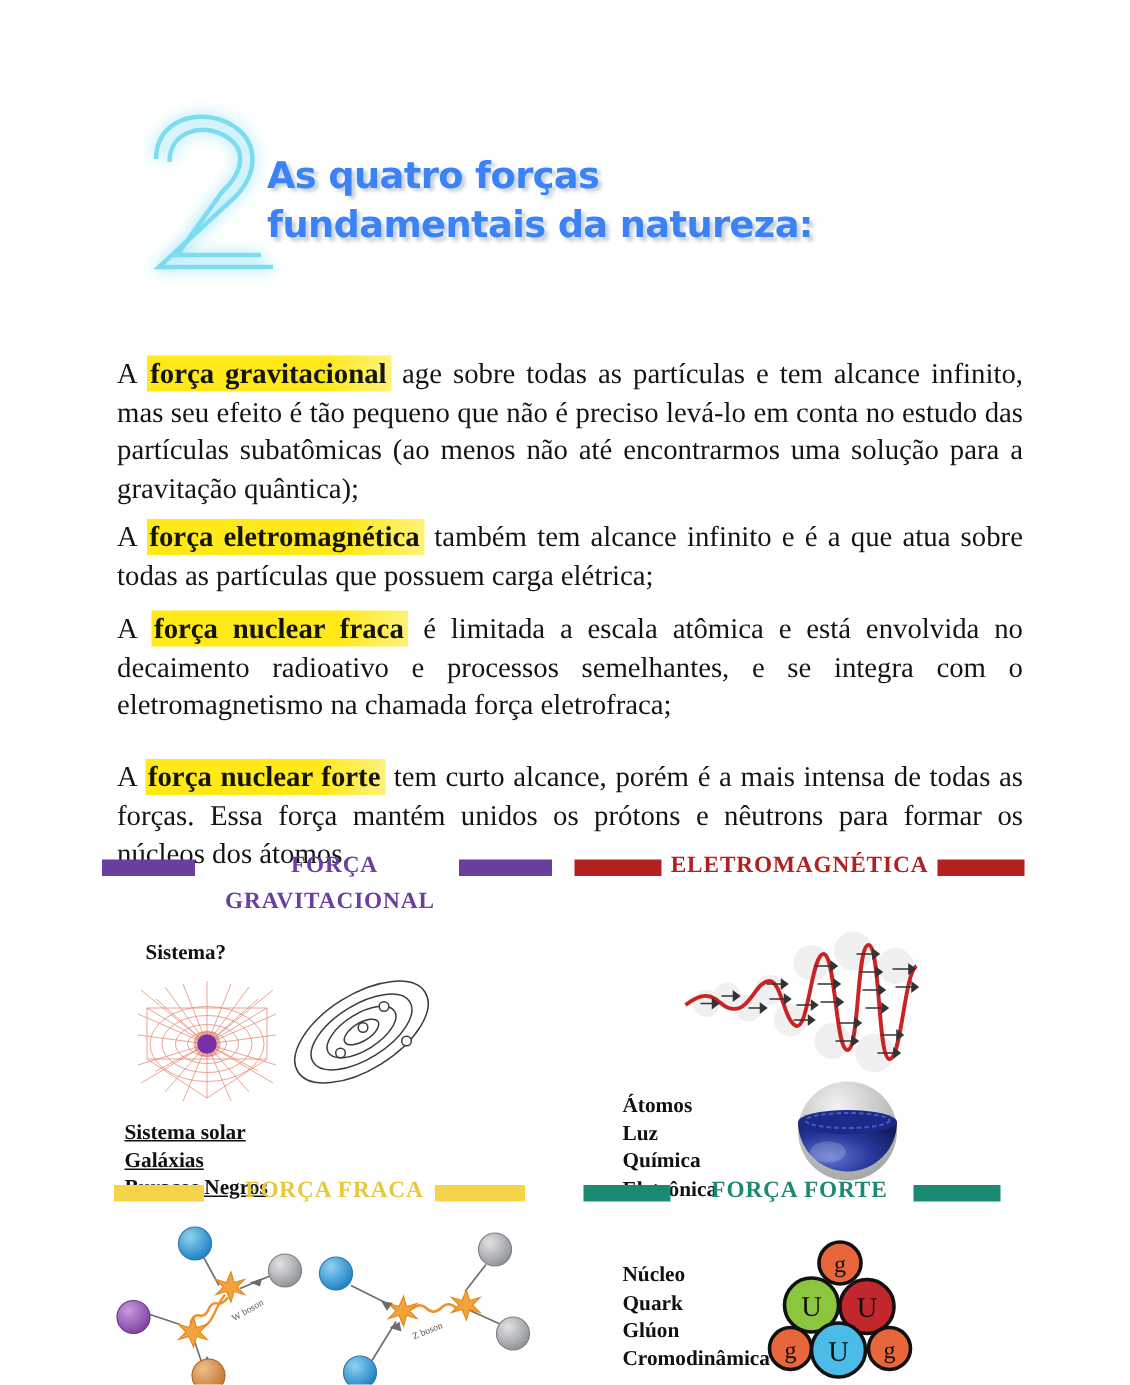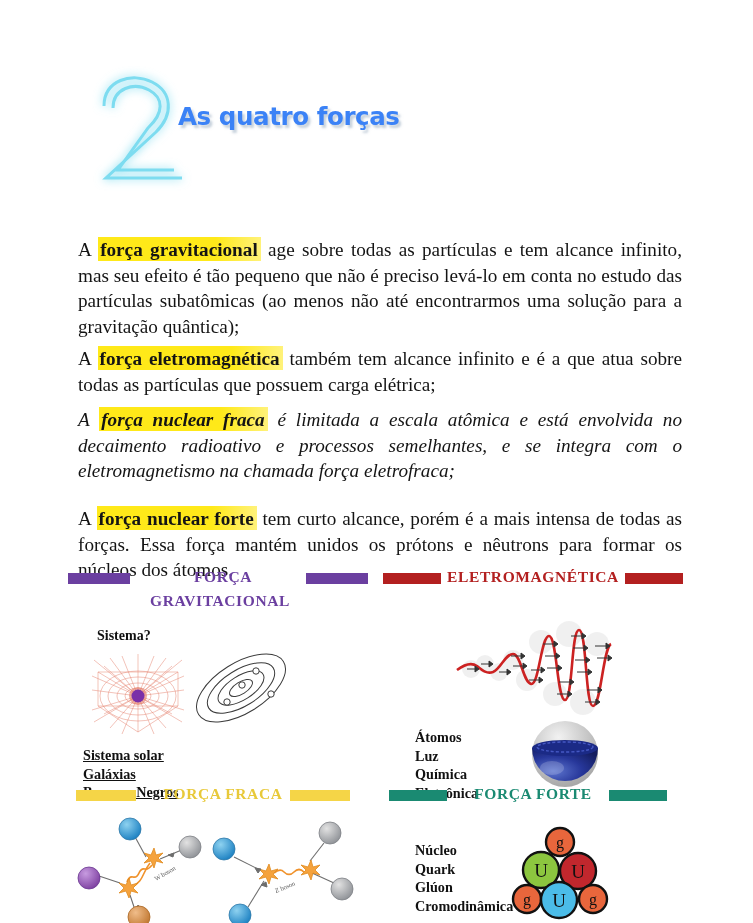--- a/index.html
+++ b/index.html
@@ -48,21 +48,21 @@
     left: 78px;
     width: 604px;
     font-family: "Liberation Serif", serif;
     font-size: 19.2px;
     line-height: 25.5px;
     text-align: justify;
     color: #141414;
   }
   #para-0 { top: 218px; }
   #para-1 { top: 327px; }
-  #para-2 { top: 388px; font-style: italic; }
+  #para-2 { top: 388px; }
   #para-3 { top: 487px; font-family: Liberation Serif, serif; }
   .hl {
     font-weight: bold;
     background: linear-gradient(to right, #ffe919 0%, #ffe919 72%, #fff27a 100%);
     padding: 2px 3px 1px 2px;
     box-decoration-break: clone;
     margin-top: 46px;
     -webkit-box-decoration-break: clone;
   }
 
@@ -150,20 +150,21 @@
       </defs>
       <g filter="url(#glow)" fill="none" stroke="#7ddcf0" stroke-width="3">
         <path d="M18,40 C18,14 46,6 66,16 C86,26 88,48 70,66 L20,112 L96,112"></path>
         <path d="M27,42 C27,22 48,16 63,24 C78,32 78,47 62,62 L32,104 L88,104"></path>
       </g>
     </svg>
   </div>
 
   <div class="title-block">
     <span class="title-line">As quatro forças</span>
+    <span class="title-line">fundamentais da natureza:</span>
   </div>
 </div>
 
 <p class="prose" id="para-0"><span>A </span><span class="hl">força gravitacional</span><span> age sobre todas as partículas e tem alcance infinito, mas seu efeito é tão pequeno que não é preciso levá-lo em conta no estudo das partículas subatômicas (ao menos não até encontrarmos uma solução para a gravitação quântica);</span></p>
 
 <p class="prose" id="para-1"><span>A </span><span class="hl">força eletromagnética</span><span> também tem alcance infinito e é a que atua sobre todas as partículas que possuem carga elétrica;</span></p>
 
 <p class="prose" id="para-2"><span>A </span><span class="hl">força nuclear fraca</span><span> é limitada a escala atômica e está envolvida no decaimento radioativo e processos semelhantes, e se integra com o eletromagnetismo na chamada força eletrofraca;</span></p>
 
 <p class="prose" id="para-3"><span>A </span><span class="hl">força nuclear forte</span><span> tem curto alcance, porém é a mais intensa de todas as forças. Essa força mantém unidos os prótons e nêutrons para formar os núcleos dos átomos.</span></p>

